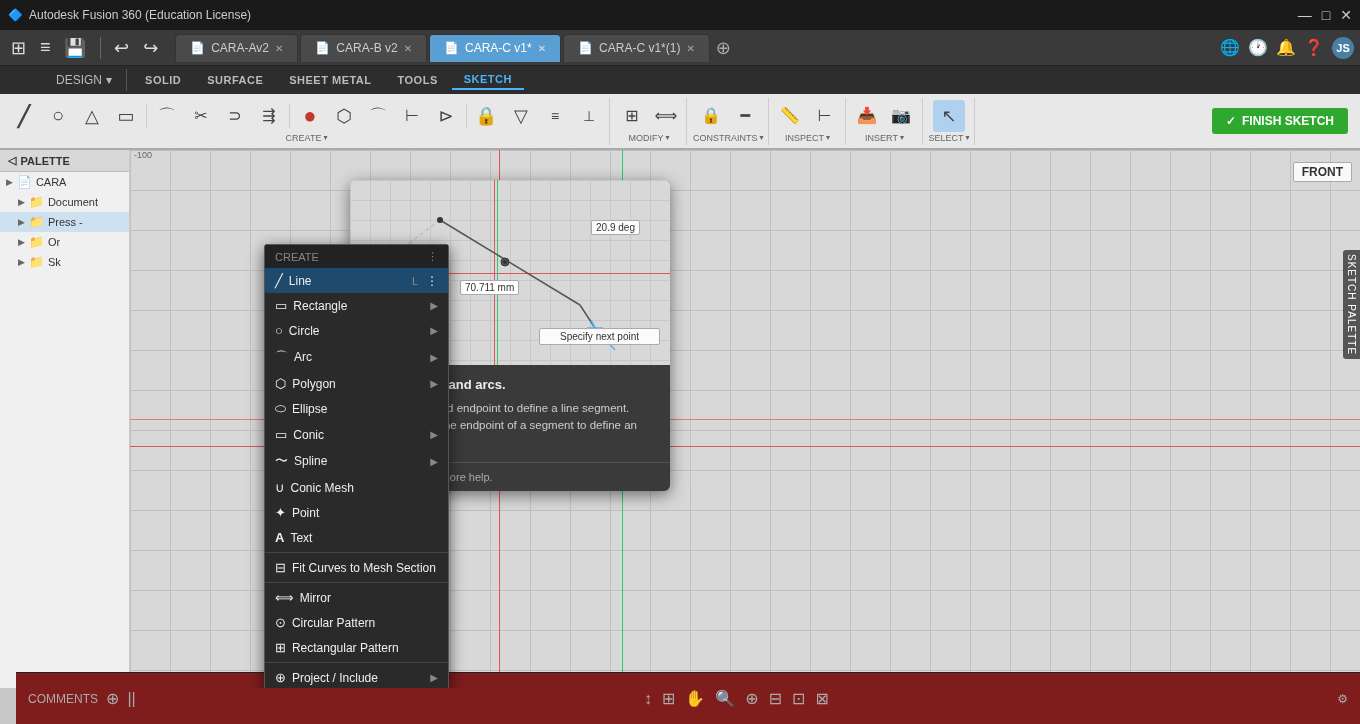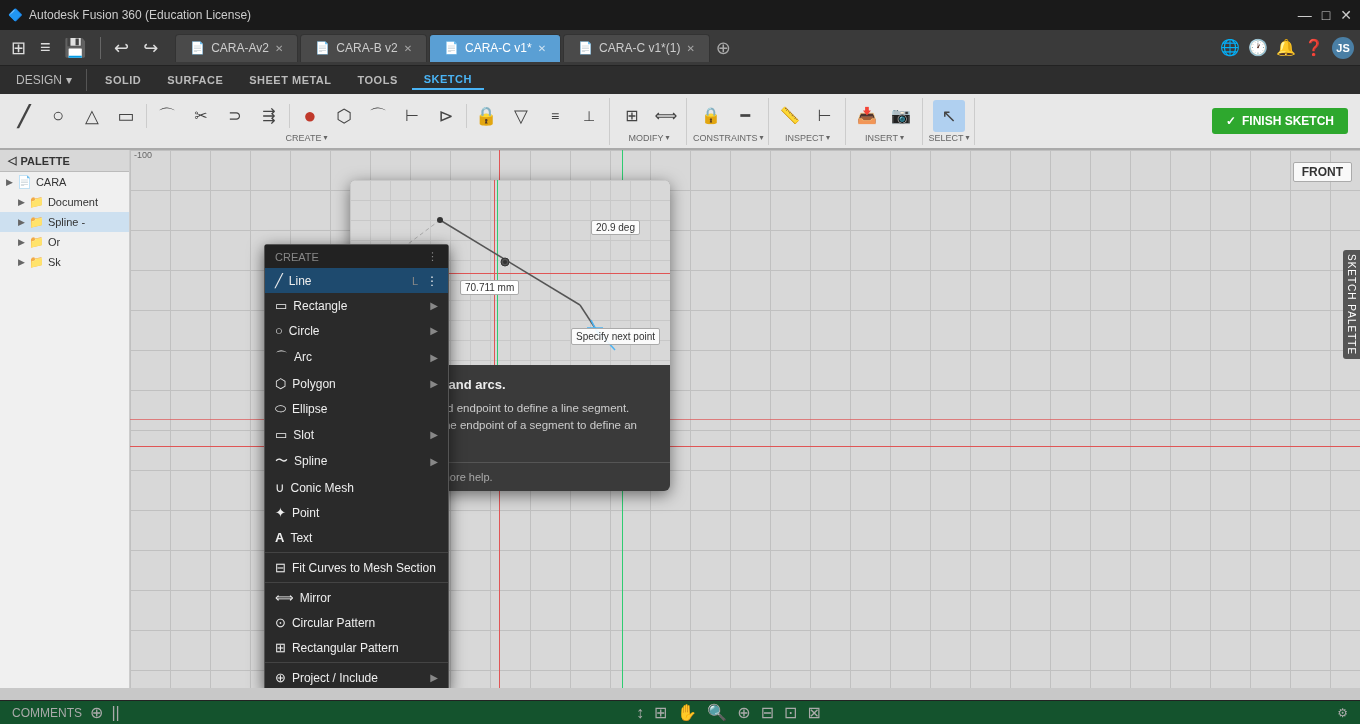--- a/index.html
+++ b/index.html
@@ -80,21 +80,21 @@
       letter-spacing: 0.5px;
     }
     .mode-tab.active { color: #4ab4f5; border-bottom: 2px solid #4ab4f5; }
     .design-btn {
       background: none;
       border: none;
       color: #bbb;
       font-size: 12px;
       cursor: pointer;
       padding: 3px 8px;
-      display: flex; align-items: flex-end; gap: 4px;
+      display: flex; align-items: flex-end; gap: 4px; margin-left: 40px;
     }
 
     
     #sketch-toolbar {
       height: 56px;
       background: #e8e8e8;
       display: flex;
       align-items: center;
       border-bottom: 2px solid #aaa;
       padding: 0 4px;
@@ -292,29 +292,29 @@
       font-size: 11px;
       color: #888;
       background: #222;
       display: flex; align-items: center; justify-content: space-between;
     }
     .dropdown-sep { height: 1px; background: #444; margin: 2px 0; }
     .dropdown-item .item-icon { font-size: 13px; }
 
     
     #bottom-bar {
-      height: 24px;
-      background: #14532d;
+      height: 52px;
+      background: #7f1d1d;
       display: flex;
       align-items: center;
       justify-content: space-between;
       padding: 0 12px;
       border-top: 1px solid #222;
       position: absolute;
-      bottom: 0; left: 0; right: 0;
+      bottom: 0; left: 16px; right: 0;
     }
     #bottom-bar .left { display: flex; align-items: center; gap: 8px; color: #aaa; font-size: 12px; }
     #bottom-bar .center { display: flex; align-items: center; gap: 10px; color: #aaa; font-size: 16px; }
     #bottom-bar .right { display: flex; align-items: center; gap: 8px; color: #aaa; font-size: 12px; }
 
     
     .ruler-v {
       position: absolute;
       left: 4px;
       top: 0; bottom: 0;
@@ -346,21 +346,21 @@
       font-size: 10px;
       padding: 1px 4px;
       border-radius: 2px;
       color: #333;
     }
     .next-point-label {
       position: absolute;
       background: rgba(255,255,255,0.9);
       border: 1px solid #aaa;
       font-size: 10px;
-      padding: 2px 4px;
+      padding: 2px 20px;
       border-radius: 2px;
       color: #333;
     }
   </style>
 </head>
 <body>
 
 <div id="title-bar">
   <div class="title-left">
     <span>🔷</span>
@@ -531,21 +531,21 @@
       <span>CARA</span>
     </div>
     <div class="browser-item" style="padding-left:18px;">
       <span class="chevron">▶</span>
       <span class="icon">📁</span>
       <span>Document</span>
     </div>
     <div class="browser-item highlighted" style="padding-left:18px;">
       <span class="chevron">▶</span>
       <span class="icon">📁</span>
-      <span>Spline -</span>
+      <span>Press -</span>
     </div>
     <div class="browser-item" style="padding-left:18px;">
       <span class="chevron">▶</span>
       <span class="icon">📁</span>
       <span>Or</span>
     </div>
     <div class="browser-item" style="padding-left:18px;">
       <span class="chevron">▶</span>
       <span class="icon">📁</span>
       <span>Sk</span>
@@ -626,21 +626,21 @@
       <div class="dropdown-item">
         <div class="item-left">
           <span class="item-icon">⬭</span>
           <span>Ellipse</span>
         </div>
       </div>
 
       <div class="dropdown-item">
         <div class="item-left">
           <span class="item-icon">▭</span>
-          <span>Slot</span>
+          <span>Conic</span>
         </div>
         <span class="arrow">▶</span>
       </div>
 
       <div class="dropdown-item">
         <div class="item-left">
           <span class="item-icon">〜</span>
           <span>Spline</span>
         </div>
         <span class="arrow">▶</span>

